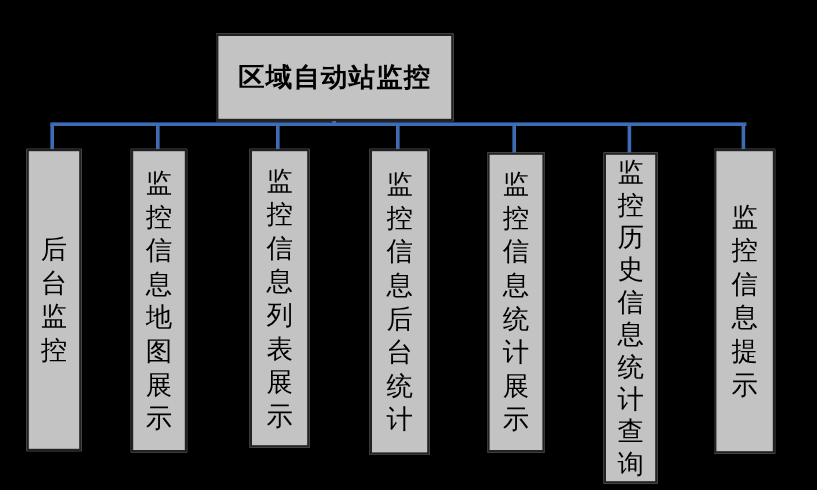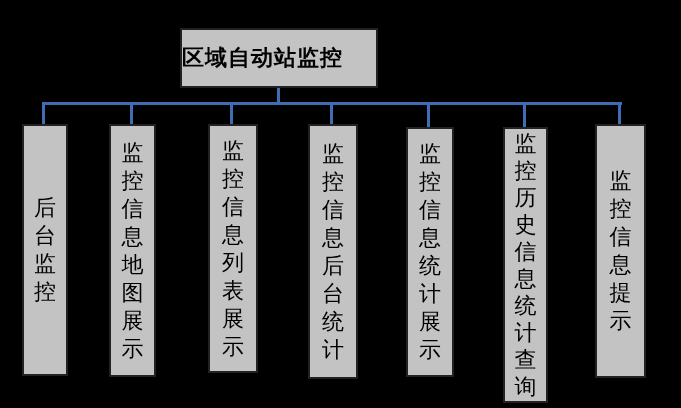--- a/index.html
+++ b/index.html
@@ -14,24 +14,24 @@
   body{
     font-family:"Liberation Serif","DejaVu Serif",serif;
     width:681px;height:408px;overflow:hidden;
   }
   .stage{
     position:relative;width:681px;height:408px;
     background:var(--background);
   }
   
   .root-node{
-    position:absolute;left:180px;top:28px;width:198px;height:60px;
+    position:absolute;left:180px;top:28px;width:198px;height:73px;
     background:var(--node-fill);
     border:2px solid var(--node-border);
-    display:flex;align-items:center;justify-content:flex-start;
+    display:flex;align-items:center;justify-content:center;
     z-index:2;
   }
   .root-label{
     font-size:22px;font-weight:600;color:var(--text);
     letter-spacing:1px;white-space:nowrap;
   }
   
   .conn{position:absolute;background:var(--connector);z-index:1;}
   .conn-root-stub{left:277px;top:84px;width:3px;height:19px;}
   .conn-horizontal{left:42px;top:102px;width:580px;height:3px;}

